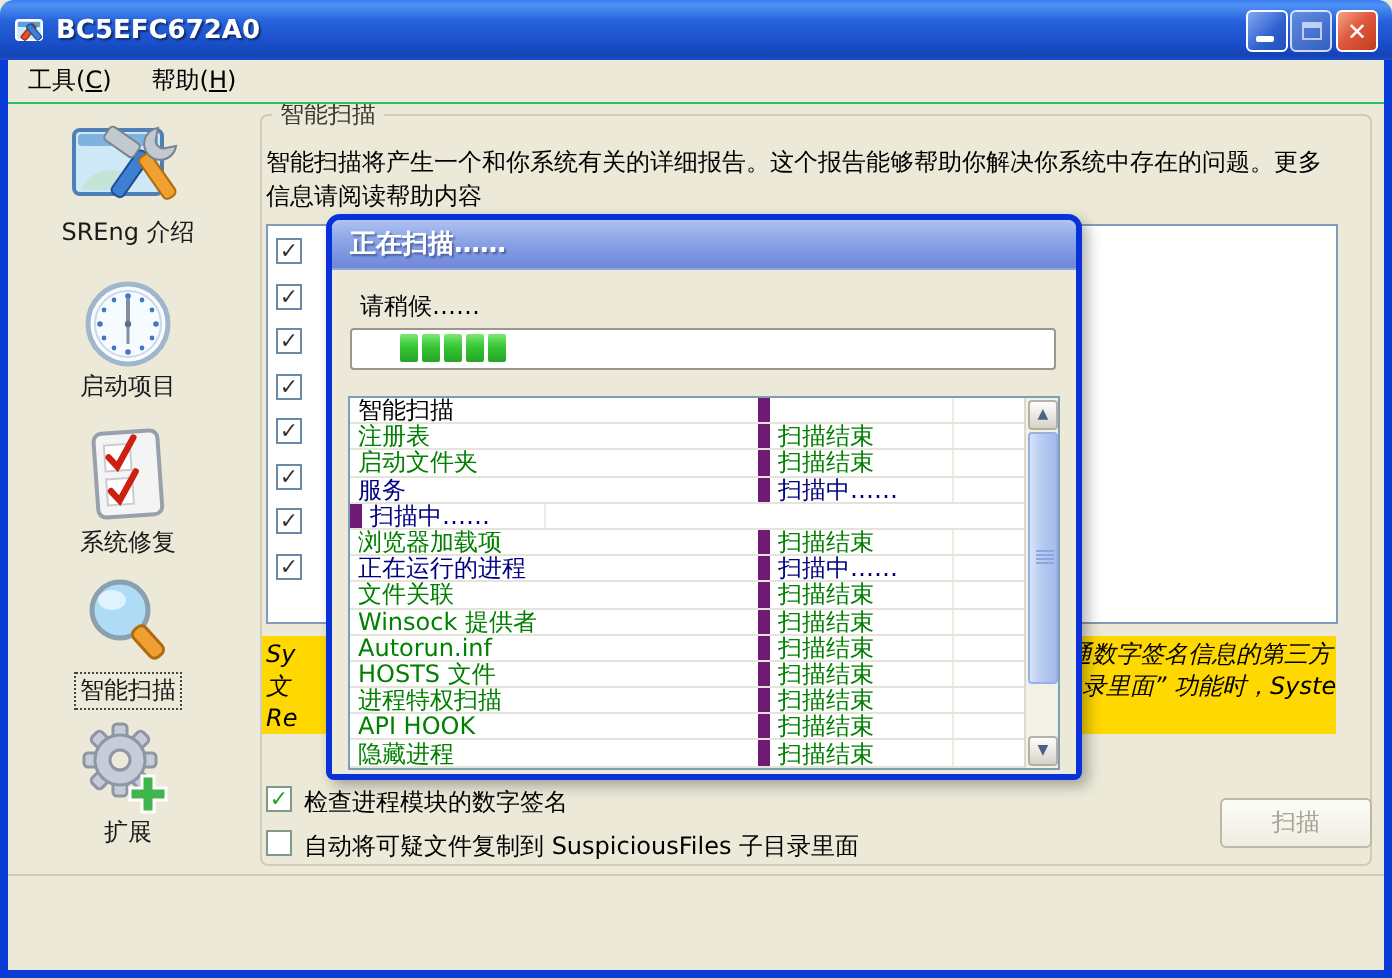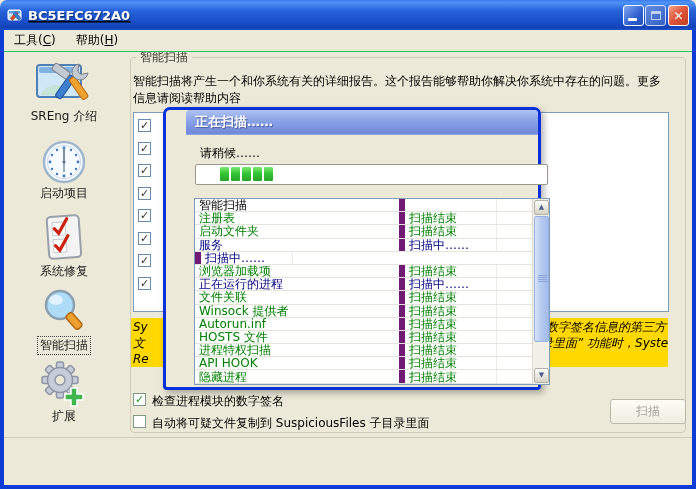--- a/index.html
+++ b/index.html
@@ -12,21 +12,21 @@
   }
   *{margin:0;padding:0;box-sizing:border-box;}
   html,body{background:#fff;}
   body{font-family:"DejaVu Sans","Liberation Sans",sans-serif;font-size:12px;color:#000;}
   .abs{position:absolute;}
   #win{position:relative;width:696px;height:489px;background:var(--tan);overflow:hidden;}
 
   
   #titlebar{left:0;top:0;width:696px;height:30px;z-index:60;
     background:linear-gradient(180deg,#3B7BEE 0%,#4E92F5 8%,#2763DC 35%,#1A50C9 70%,#1443B8 92%,#1B50C8 100%);
-    border-radius:7px 7px 0 0;display:flex;align-items:center;text-decoration:underline;}
+    border-radius:7px 7px 0 0;display:flex;align-items:center;}
   #title-text{color:#fff;font-weight:bold;font-size:13px;text-shadow:1px 1px 1px rgba(0,0,0,.5);margin-left:5px;}
   .cap-btn{position:absolute;top:5px;width:21px;height:21px;border:1px solid #fff;border-radius:3px;
     display:flex;align-items:center;justify-content:center;}
   #btn-min{right:52px;background:linear-gradient(135deg,#84A9F2,#2E5FD0 60%,#244FB8);}
   #btn-max{right:30px;background:linear-gradient(135deg,#6E93DE,#3A66C4);opacity:.8;}
   #btn-close{right:7px;background:linear-gradient(135deg,#F2A48C,#E0583D 45%,#C13C1F);color:#fff;font-size:12px;font-weight:bold;}
   .min-glyph{position:absolute;left:4px;bottom:4px;width:9px;height:3px;background:#fff;border-radius:1px;}
   .max-glyph{width:10px;height:9px;border:1px solid #fff;border-top:3px solid #fff;opacity:.85;}
   .side-border{background:var(--border-blue);z-index:50;}
 
@@ -61,21 +61,21 @@
   #check2-label{left:152px;top:415px;}
 
   #scan-btn{left:610px;top:399px;width:76px;height:25px;border:1px solid #BDB9A6;border-radius:3px;
     background:linear-gradient(180deg,#FDFDF8,#EFEDE0);color:#A6A498;text-align:center;line-height:23px;}
 
   
   #statusbar{left:4px;top:437px;width:688px;height:48px;background:var(--tan);border-top:1px solid #CFCBBA;}
 
   
   #dialog{left:163px;top:107px;width:378px;height:283px;z-index:40;border:3px solid #0831D9;
-    border-radius:7px 7px 4px 4px;box-shadow:3px 3px 7px rgba(0,0,0,.30);background:var(--tan);padding-left:20px;}
+    border-radius:7px 7px 4px 4px;box-shadow:3px 3px 7px rgba(0,0,0,.30);background:var(--tan);}
   #dlg-titlebar{height:25px;border-radius:4px 4px 0 0;
     background:linear-gradient(180deg,#AEC2F1 0%,#8AA3E6 45%,#7187D9 100%);
     border-bottom:1px solid #8FA5E2;display:flex;align-items:center;}
   #dlg-title{color:#fff;font-weight:bold;font-size:13px;margin-left:9px;text-shadow:1px 1px 1px rgba(40,60,120,.6);}
   #dlg-body{position:relative;width:100%;height:252px;background:var(--tan);}
   #wait-label{left:14px;top:10px;}
   #progress{left:9px;top:29px;width:353px;height:21px;background:#fff;border:1px solid #9B978B;border-radius:2px;}
   .pblock{position:absolute;top:2px;width:9px;height:14px;border-radius:1px;
     background:linear-gradient(180deg,#7FE873 0%,#35C735 45%,#28A428 100%);}
 

